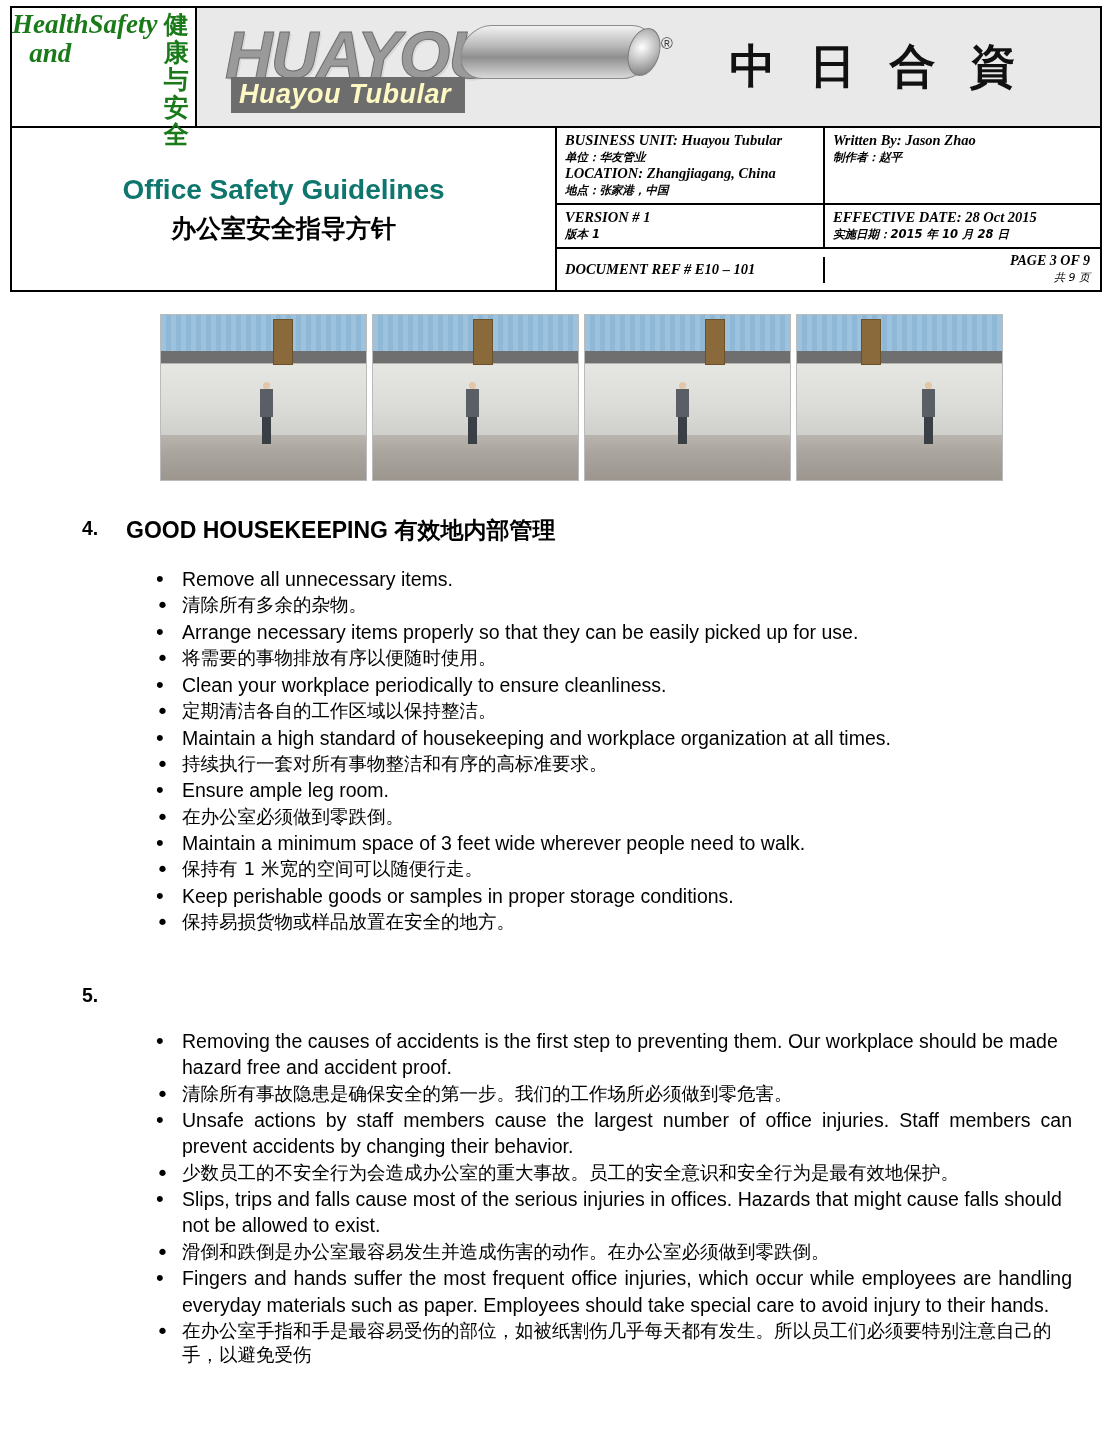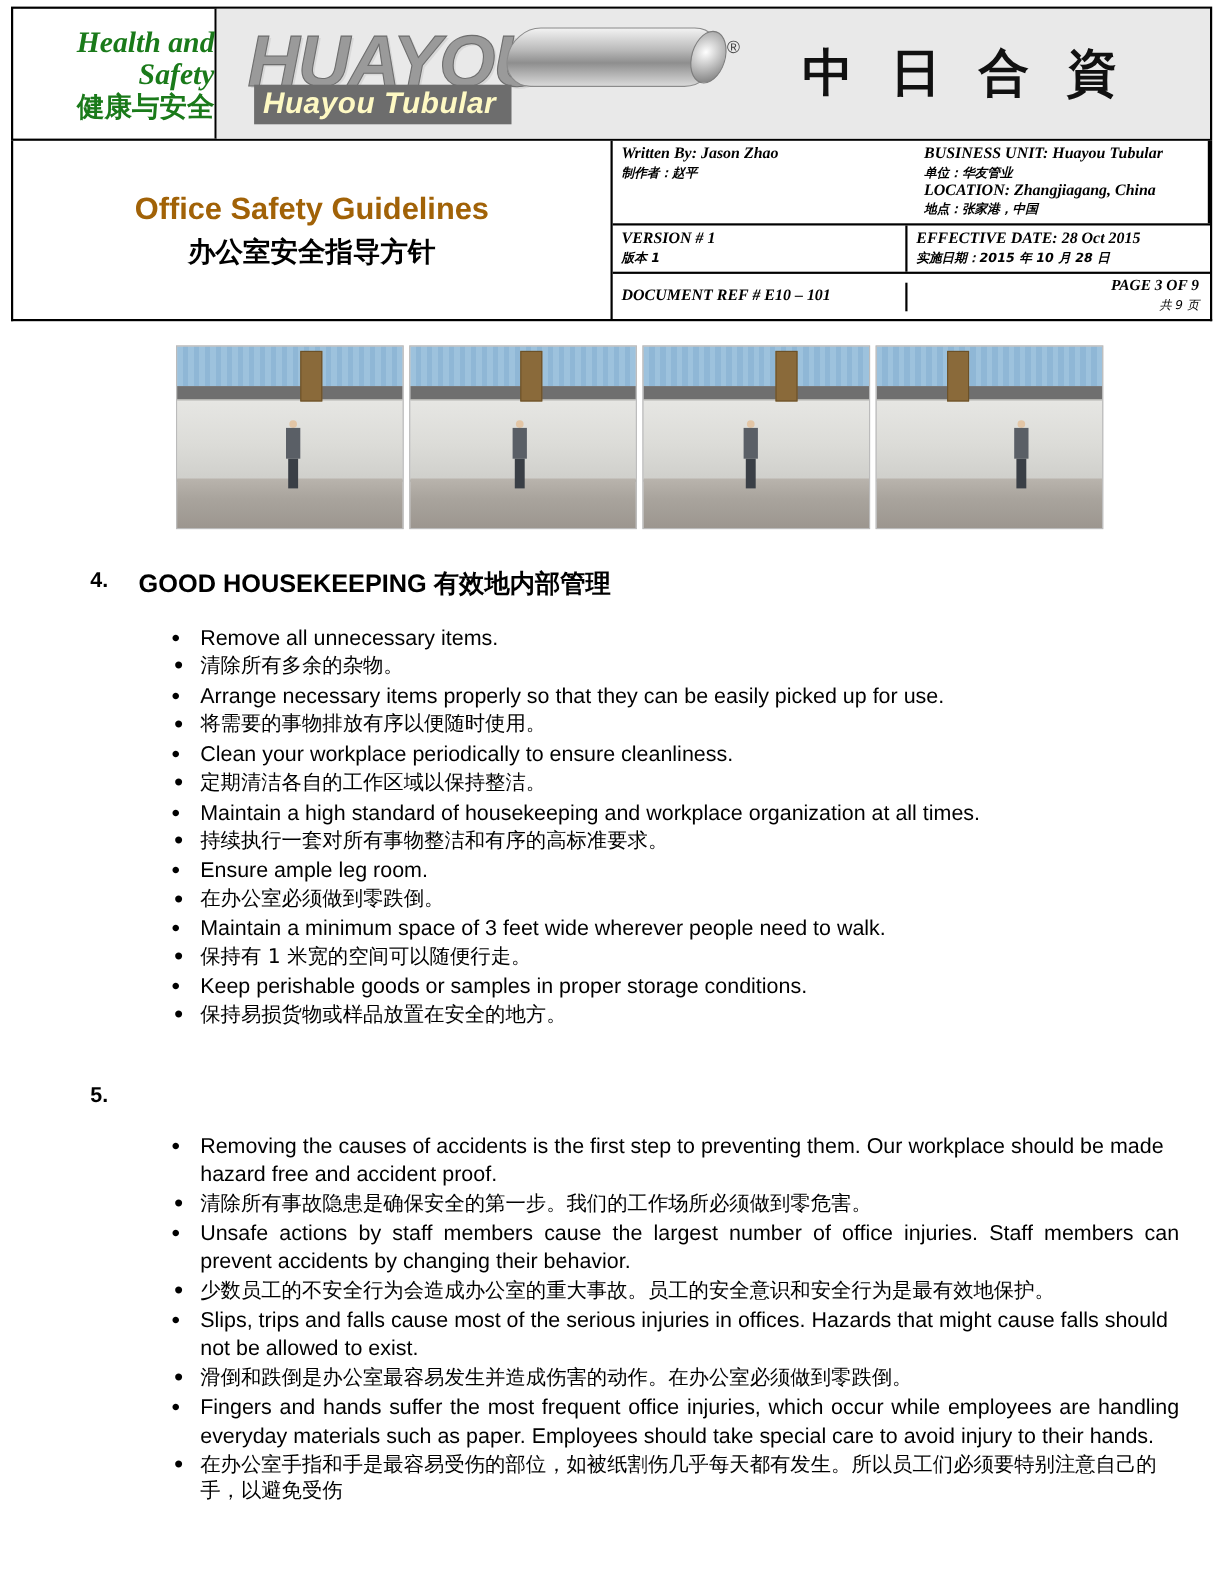--- a/index.html
+++ b/index.html
@@ -30,22 +30,21 @@
     border: 2px solid #000;
     box-sizing: border-box;
     margin: 6px 10px 0 10px;
     background: #fff;
   }
   .banner-left {
     width: 185px;
     border-right: 2px solid #000;
     box-sizing: border-box;
     display: flex;
-    flex-direction: column;
-    align-items: flex-end;
+    align-items: flex-start;
     justify-content: center;
     padding: 2px 0;
   }
   .hs-line {
     font-family: "Liberation Serif", serif;
     font-style: italic;
     font-weight: bold;
     font-size: 27px;
     color: #1a7a1a;
     line-height: 1.08;
@@ -156,21 +155,21 @@
     box-sizing: border-box;
     display: flex;
     flex-direction: column;
     align-items: center;
     justify-content: center;
     padding: 14px 4px;
   }
   .tb-title-en {
     font-size: 28px;
     font-weight: bold;
-    color: #a16207;
+    color: #0f766e;
   }
   .tb-title-cn {
     font-family: "DejaVu Sans", sans-serif;
     font-size: 25px;
     font-weight: bold;
     margin-top: 6px;
   }
   .tb-right {
     flex: 1;
     display: flex;
@@ -350,29 +349,29 @@
     </div>
   </div>
 
   <div class="titleblock">
     <div class="tb-title">
       <div class="tb-title-en">Office Safety Guidelines</div>
       <div class="tb-title-cn">办公室安全指导方针</div>
     </div>
     <div class="tb-right">
       <div class="tb-row">
-        <div class="tb-cell right">
-          <div class="tb-en">Written By: Jason Zhao</div>
-          <div class="tb-cn">制作者：赵平</div>
-        </div>
         <div class="tb-cell left">
           <div class="tb-en">BUSINESS UNIT: Huayou Tubular</div>
           <div class="tb-cn">单位：华友管业</div>
           <div class="tb-en">LOCATION: Zhangjiagang, China</div>
           <div class="tb-cn">地点：张家港，中国</div>
+        </div>
+        <div class="tb-cell right">
+          <div class="tb-en">Written By: Jason Zhao</div>
+          <div class="tb-cn">制作者：赵平</div>
         </div>
       </div>
       <div class="tb-row">
         <div class="tb-cell left">
           <div class="tb-en">VERSION #  1</div>
           <div class="tb-cn">版本 1</div>
         </div>
         <div class="tb-cell right">
           <div class="tb-en">EFFECTIVE DATE: 28 Oct 2015</div>
           <div class="tb-cn">实施日期：2015 年 10 月 28 日</div>

